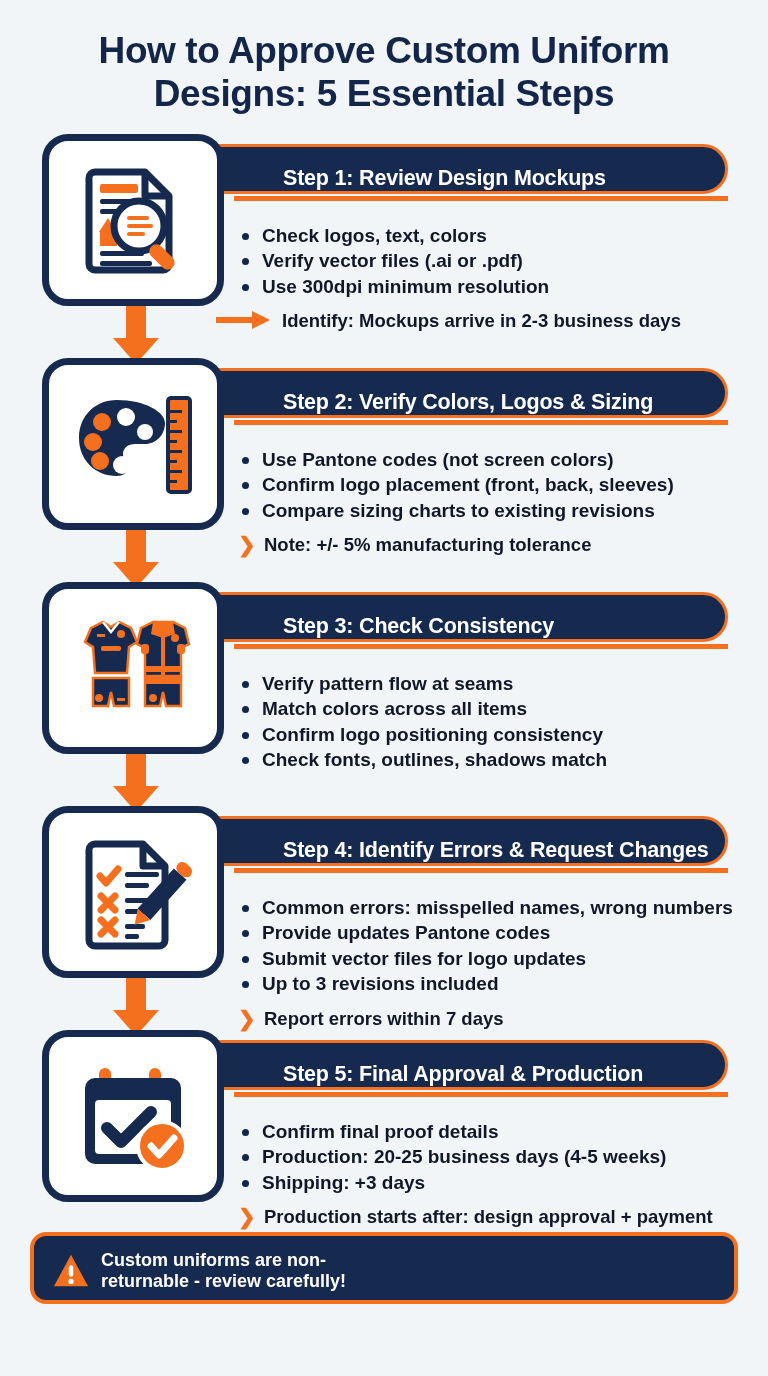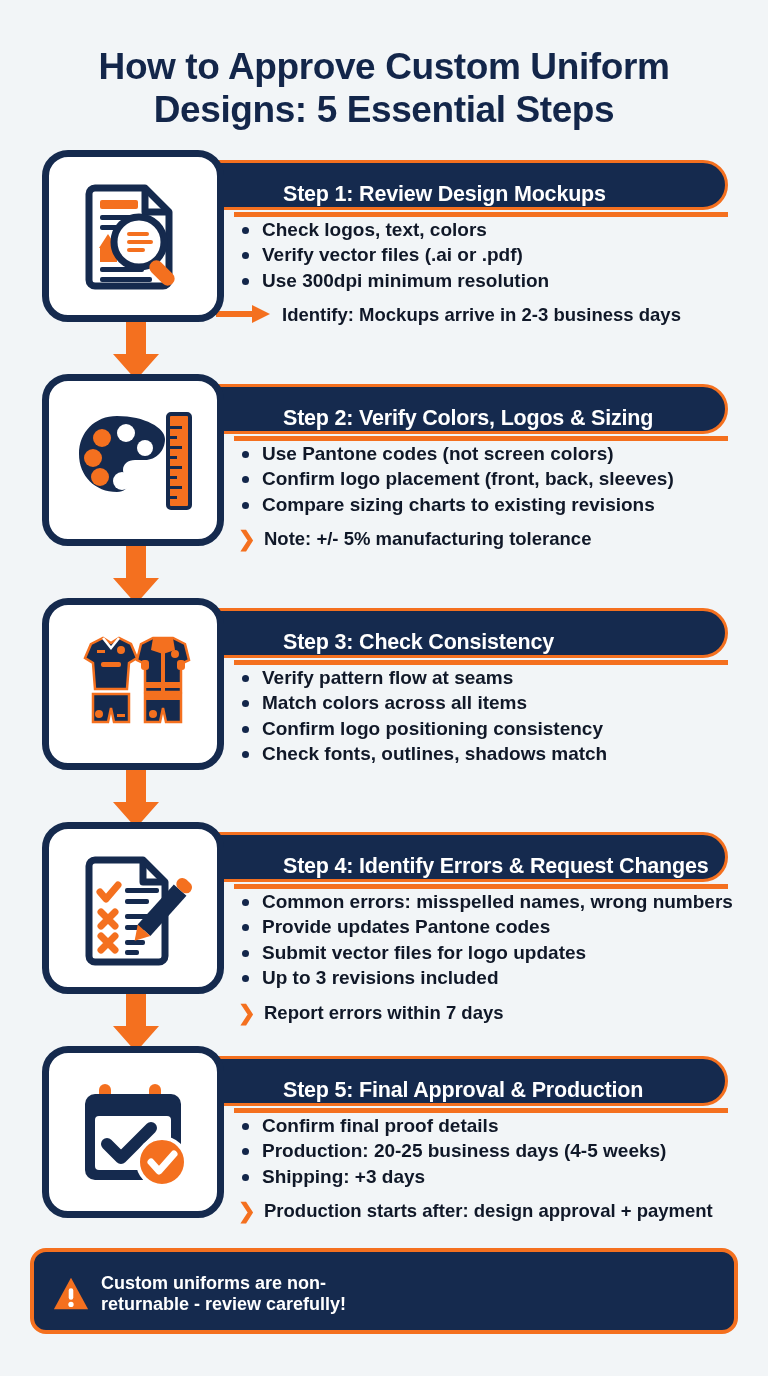--- a/index.html
+++ b/index.html
@@ -23,21 +23,21 @@
 
   .page {
     position: relative;
     width: 768px;
     height: 1376px;
     background: var(--bg);
   }
 
   
   .title {
-    padding: 46px 34px 8px;
+    padding: 30px 34px 8px;
     text-align: center;
     color: var(--navy-deep);
     font-size: 37px;
     line-height: 1.16;
     font-weight: 700;
     letter-spacing: -0.4px;
   }
   .title .l2 { display: block; }
 
   
@@ -100,21 +100,21 @@
     align-items: center;
     justify-content: center;
   }
   .icon-box svg { width: 128px; height: 128px; display: block; }
 
   
   .step-body {
     position: absolute;
     left: 196px;
     right: 10px;
-    top: 68px;
+    top: 90px;
   }
   .bullets { list-style: none; }
   .bullets li {
     position: relative;
     padding-left: 24px;
     font-size: 19px;
     line-height: 1.29;
     color: var(--text);
     font-weight: 600;
     margin-bottom: 1px;
@@ -166,24 +166,24 @@
     height: 72px;
   }
 
   
   .footer {
     margin: 16px 30px 15px 30px;
     background: var(--navy);
     border: 4px solid var(--orange);
     border-radius: 16px;
     display: flex;
-    align-items: flex-end;
+    align-items: flex-start;
     padding: 14px 18px;
     gap: 14px;
-    height: 86px;
+    height: 72px;
   }
   .f-item { display: flex; align-items: center; gap: 11px; flex: 1; }
   .f-item .f-ic { flex: 0 0 auto; }
   .f-item .f-ic svg { width: 38px; height: 38px; display: block; }
   .f-text {
     color: #ffffff;
     font-size: 18px;
     line-height: 1.2;
     font-weight: 700;
   }

